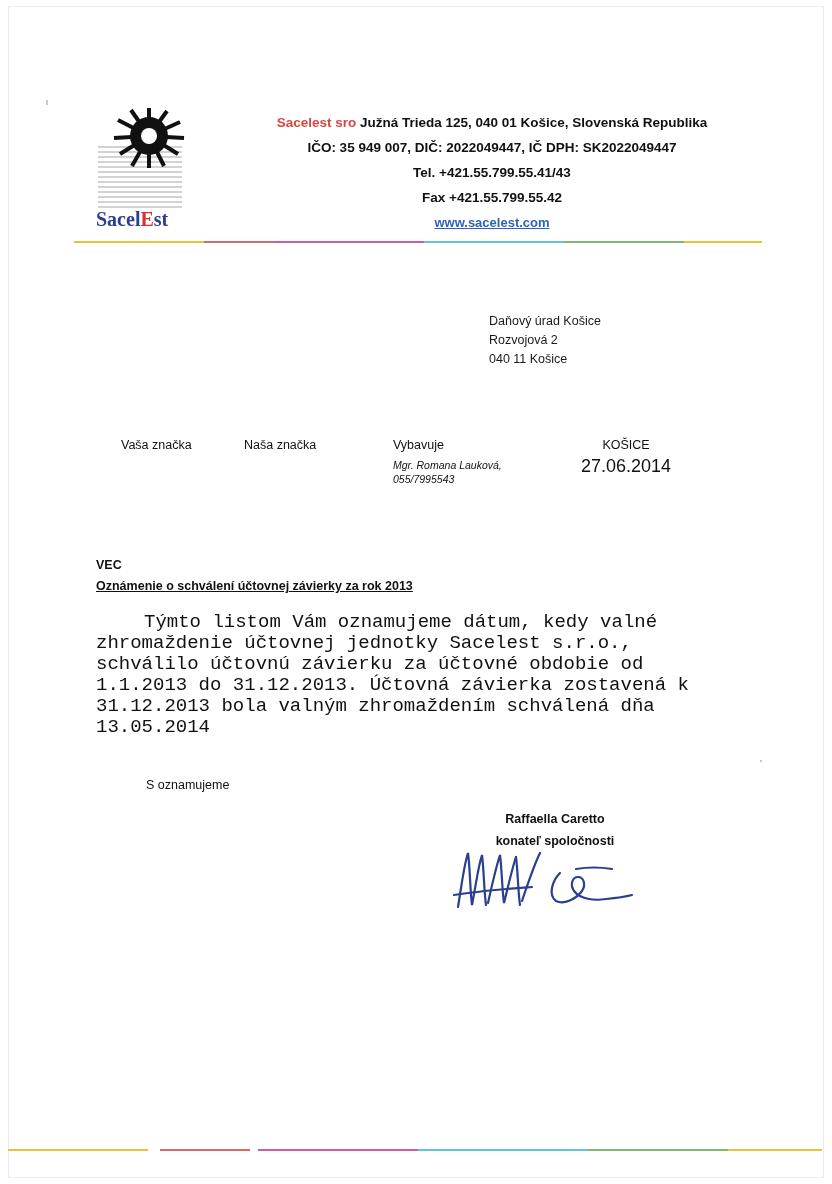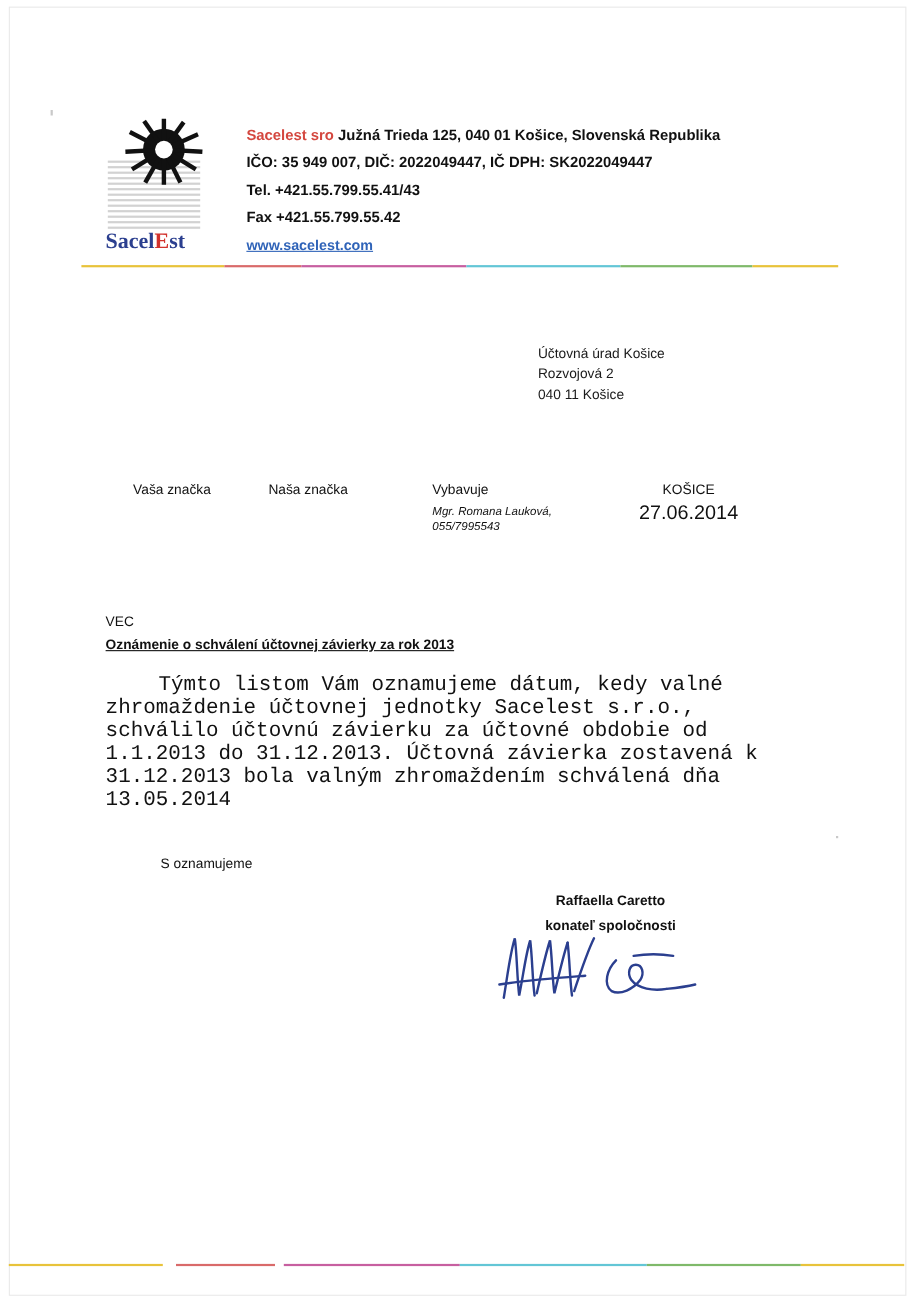--- a/index.html
+++ b/index.html
@@ -81,21 +81,21 @@
     white-space: nowrap;
   }
   .logo-word .c-red { color: #d2322d; }
   .logo-word .c-blue { color: #2b3f8f; }
 
   .lh-lines {
     position: absolute;
     left: 150px;
     top: 14px;
     width: 536px;
-    text-align: left;
+    text-align: center;
   }
   .lh-line {
     font-size: 13.5px;
     line-height: 25px;
     font-weight: bold;
     white-space: nowrap;
   }
   .lh-line .brand {
     color: #d4473f;
     font-weight: bold;
@@ -156,21 +156,21 @@
     margin-top: 4px;
   }
 
   
   .subject {
     position: absolute;
     left: 96px;
     top: 558px;
     font-size: 12.5px;
   }
-  .subject .vec { margin-bottom: 7px; }
+  .subject .vec { margin-bottom: 7px; font-weight: bold; }
   .subject .title {
     font-weight: bold;
     font-size: 12.5px;
     text-decoration: underline;
   }
 
   
   .body-text {
     position: absolute;
     left: 96px;
@@ -288,21 +288,21 @@
   <div class="rule-wrap">
     <div class="seg" style="left:0px;width:130px;background:#e8c33a;"></div>
     <div class="seg" style="left:130px;width:70px;background:#d96a6a;"></div>
     <div class="seg" style="left:200px;width:150px;background:#c75fa0;"></div>
     <div class="seg" style="left:350px;width:140px;background:#63c6d6;"></div>
     <div class="seg" style="left:490px;width:120px;background:#7fb96a;"></div>
     <div class="seg" style="left:610px;width:78px;background:#e8c33a;"></div>
   </div>
 
   <div class="addressee">
-    <div>Účtovná úrad Košice</div>
+    <div>Daňový úrad Košice</div>
     <div>Rozvojová 2</div>
     <div>040 11  Košice</div>
   </div>
 
   <div class="refrow">
     <div class="col c1">
       <div>Vaša značka</div>
     </div>
     <div class="col c2">
       <div>Naša značka</div>

